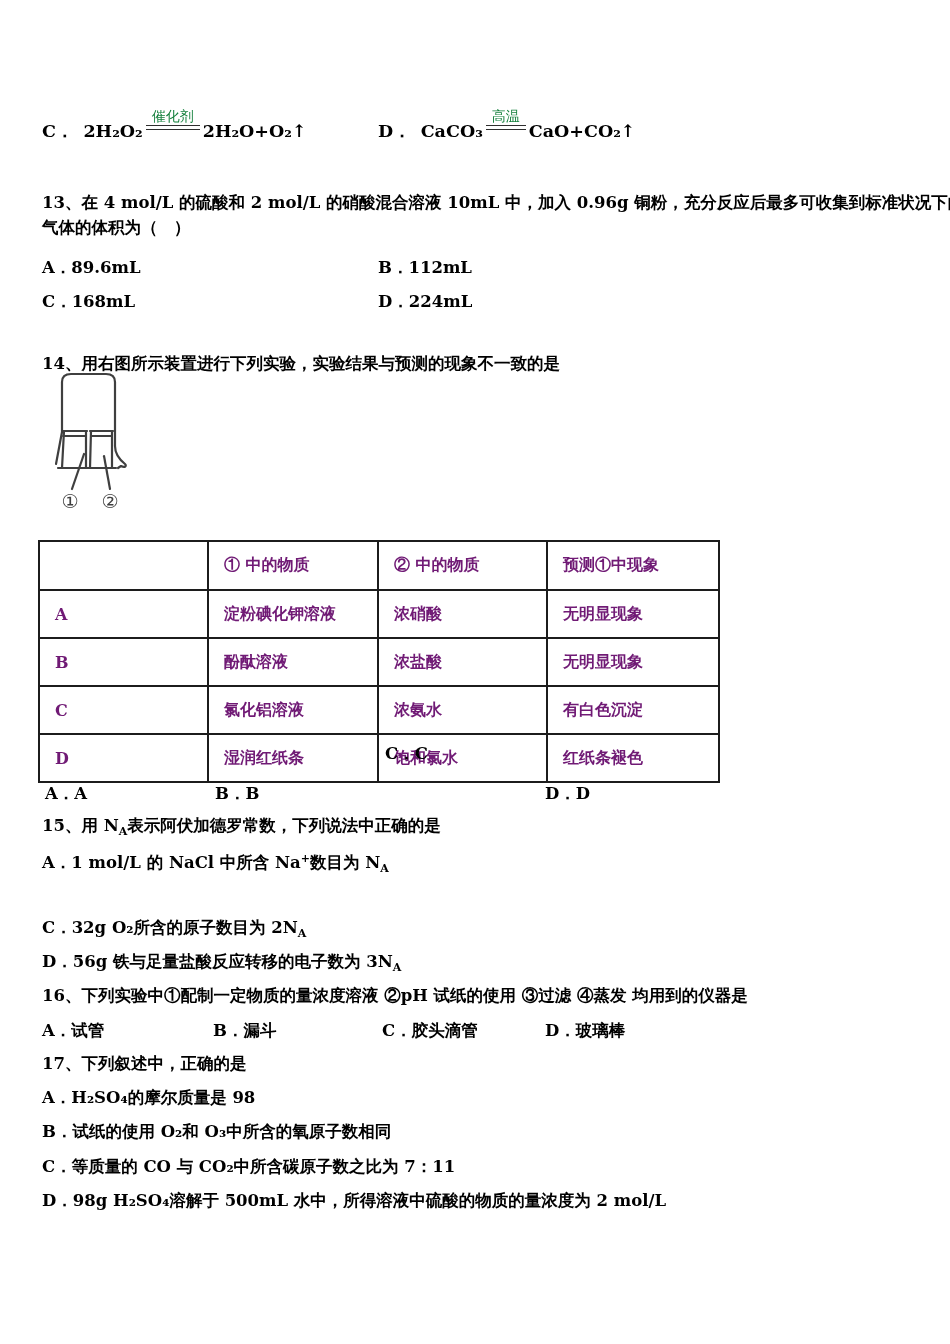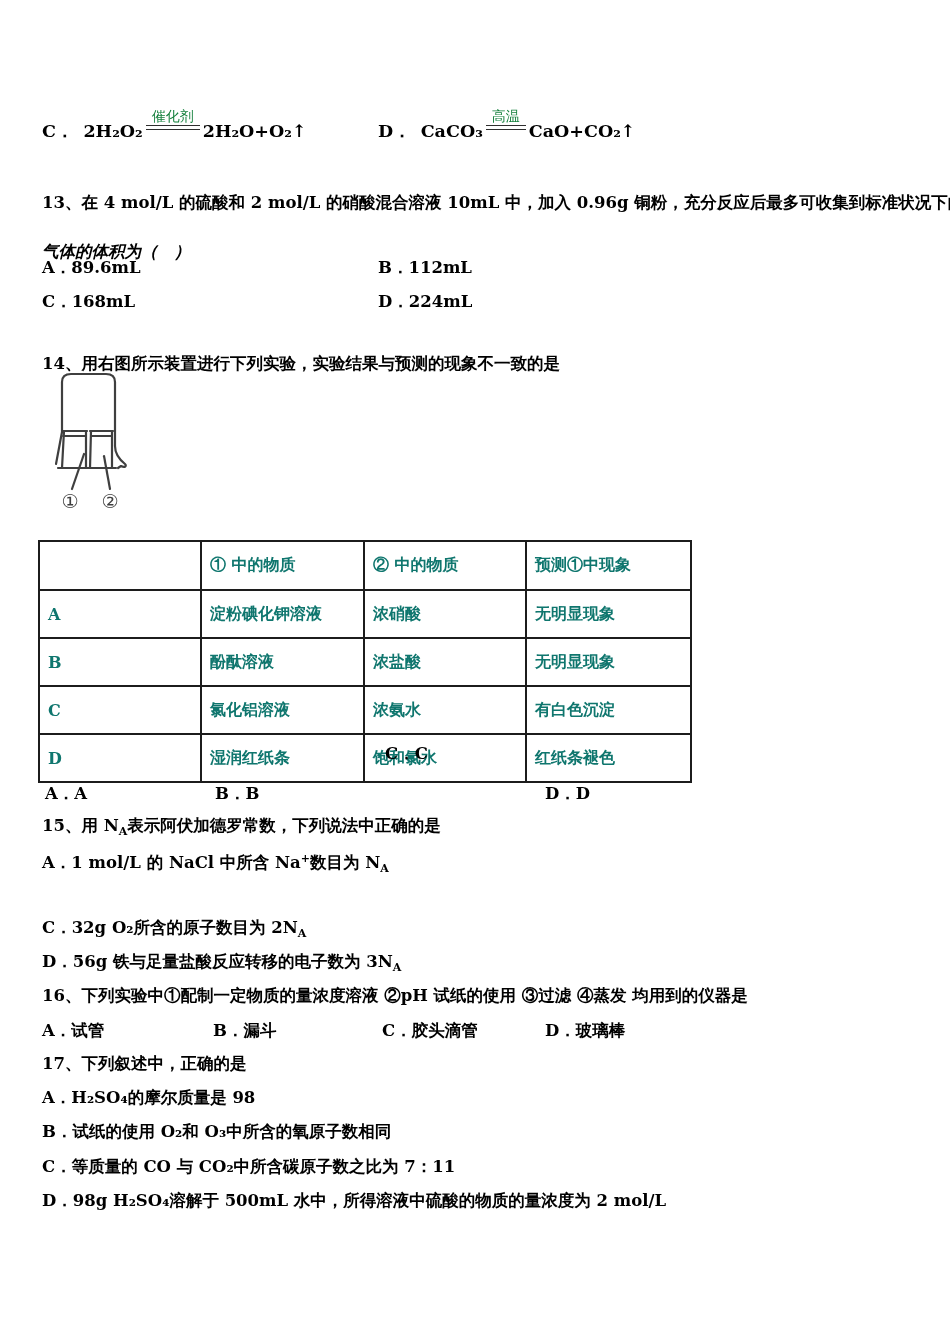--- a/index.html
+++ b/index.html
@@ -57,24 +57,24 @@
   table.exp {
     position: absolute;
     left: 38px;
     top: 540px;
     border-collapse: collapse;
     table-layout: fixed;
   }
   table.exp td {
     border: 2px solid #1c1c1c;
     font-size: 16px;
-    padding: 0 0 0 8px;
+    padding: 0 0 0 15px;
     vertical-align: middle;
     height: 46px;
-    color: #0f766e;
+    color: #701a75;
   }
   table.exp tr.hdr td { height: 47px; }
   .c1 { width: 152px; }
   .c2 { width: 153px; }
   .c3 { width: 152px; }
   .c4 { width: 155px; }
 
   .diagram { position: absolute; left: 48px; top: 358px; }
   .diagram text {
     font-family: "DejaVu Sans", sans-serif;
@@ -102,21 +102,21 @@
     <span class="eq-text eq-label">D．</span>
     <span class="eq-text">CaCO₃</span>
     <span class="cond">
       <span class="cond-label">高温</span>
       <span class="cond-line"></span>
     </span>
     <span class="eq-text">CaO+CO₂↑</span>
   </div>
 
   <div class="line" style="left:42px; top:192px;">13、在 4 mol/L 的硫酸和 2 mol/L 的硝酸混合溶液 10mL 中，加入 0.96g 铜粉，充分反应后最多可收集到标准状况下的</div>
-  <div class="line" style="left:42px; top:241px;font-style:italic;">气体的体积为（　）</div>
+  <div class="line" style="left:42px; top:217px;">气体的体积为（　）</div>
   <div class="line" style="left:42px; top:257px;">A．89.6mL</div>
   <div class="line" style="left:378px; top:257px;">B．112mL</div>
   <div class="line" style="left:42px; top:291px;">C．168mL</div>
   <div class="line" style="left:378px; top:291px;">D．224mL</div>
 
   <div class="line" style="left:42px; top:324px;margin-top:29px;">14、用右图所示装置进行下列实验，实验结果与预测的现象不一致的是</div>
 
   <svg class="diagram" width="130" height="160" viewBox="0 0 130 160">
     <g fill="none" stroke="#3f3f3f" stroke-width="2.2" stroke-linecap="round" stroke-linejoin="round">
 

